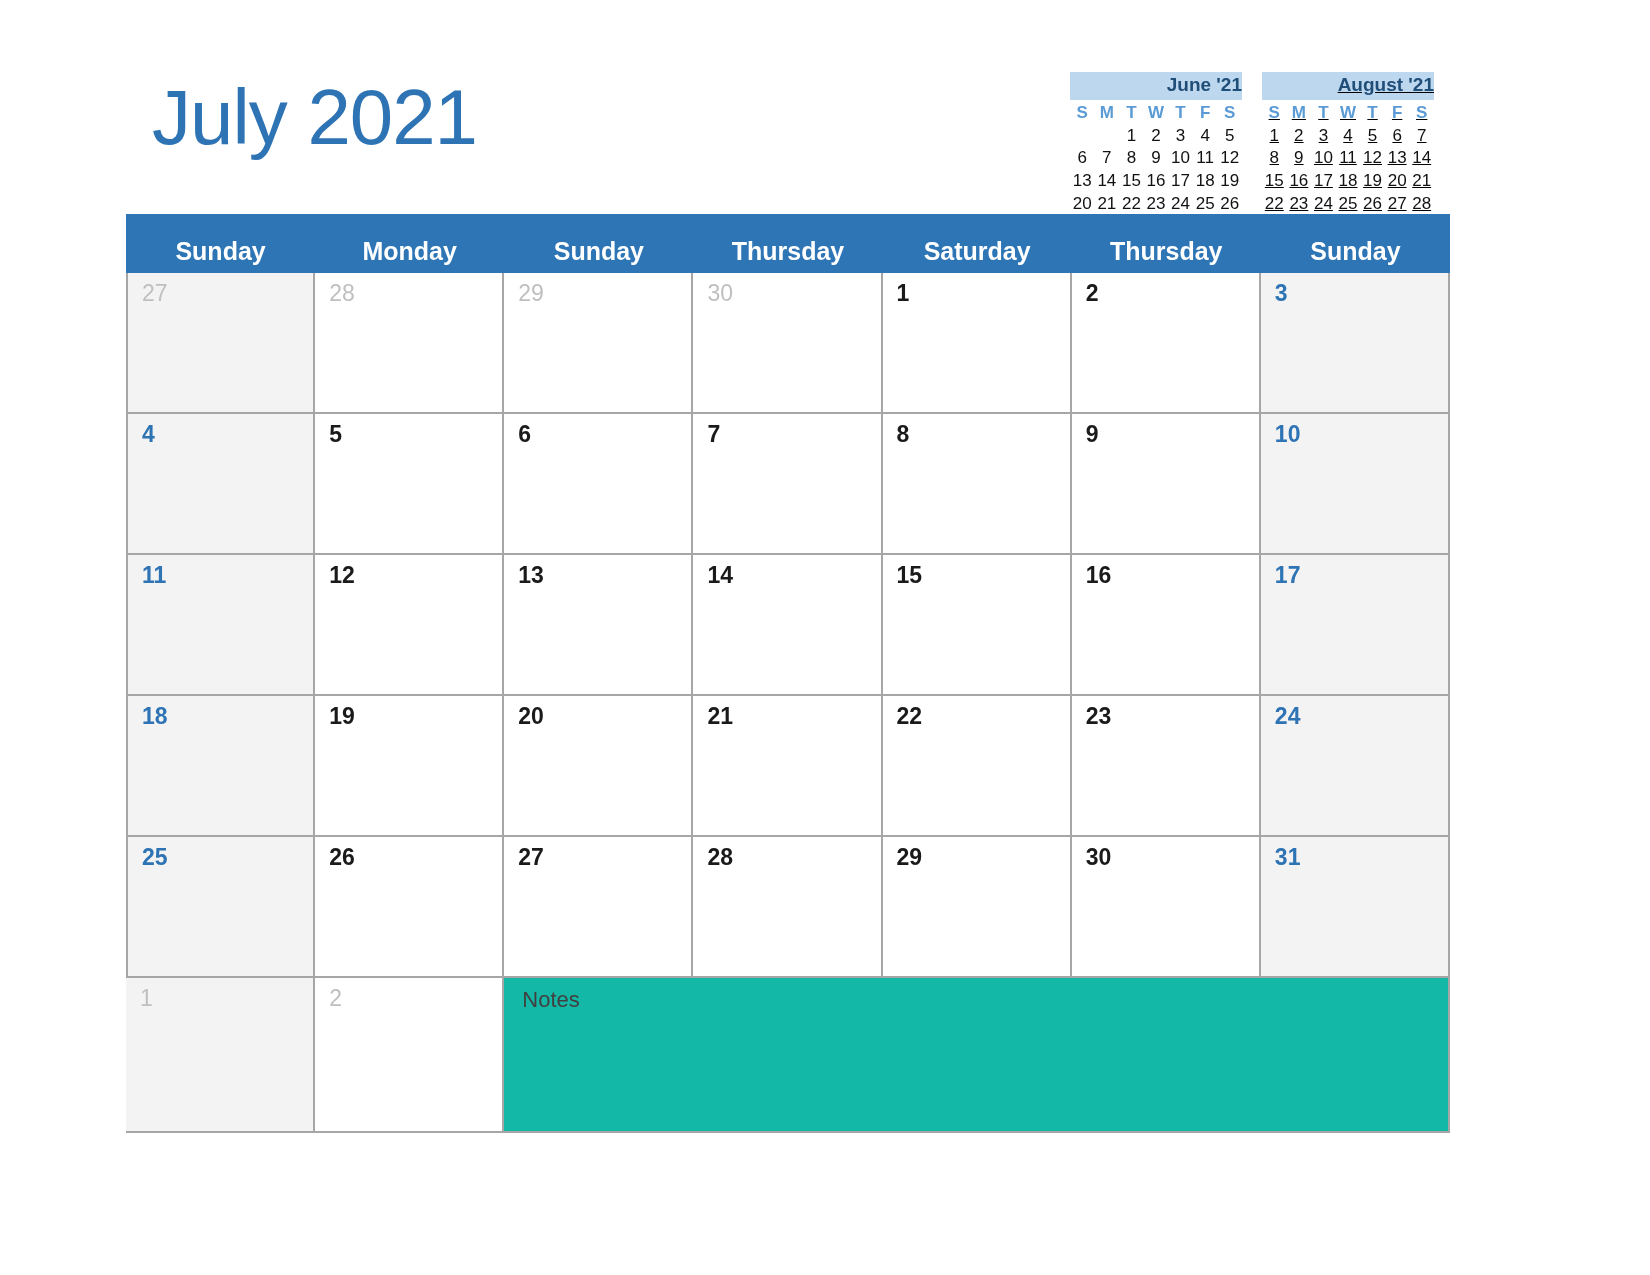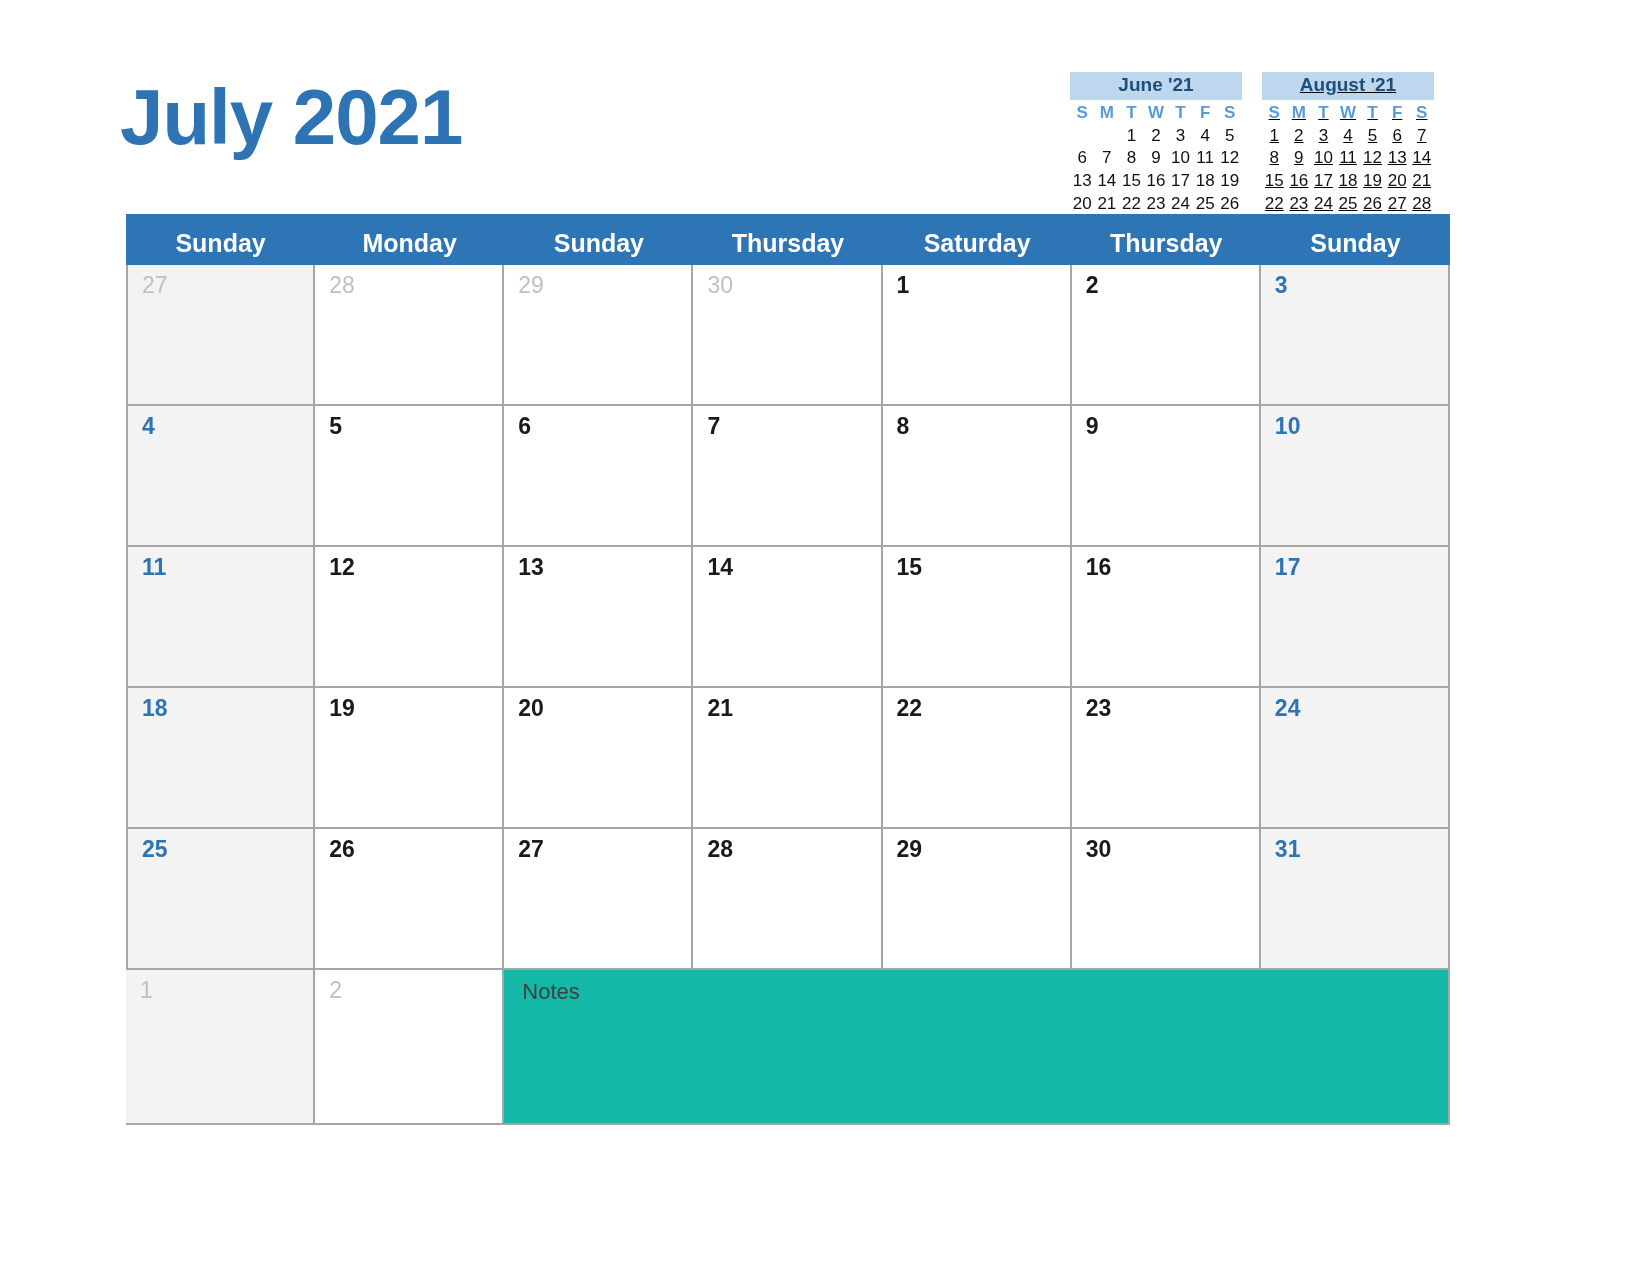--- a/index.html
+++ b/index.html
@@ -11,45 +11,45 @@
     width: 1650px;
     height: 1275px;
     position: relative;
     font-family: "Liberation Sans", sans-serif;
     overflow: hidden;
   }
 
   
   #page-title {
     position: absolute;
-    left: 120px;
+    left: 152px;
     top: 78px;
     font-size: 78px;
-    font-weight: bold;
+    font-weight: normal;
     color: #2E74B5;
     letter-spacing: -1px;
     line-height: 1.0;
     white-space: nowrap;
   }
 
   
   .mini-cal {
     position: absolute;
     top: 72px;
     width: 172px;
   }
   #mini-cal-prev { left: 1070px; }
   #mini-cal-next { left: 1262px; text-decoration: underline; }
 
   .mini-title {
     background: #BDD7EE;
     color: #1F4E79;
     font-size: 19px;
     font-weight: bold;
-    text-align: center;
+    text-align: right;
     padding: 3px 0 4px 0;
     line-height: 1.1;
   }
   .mini-grid {
     display: grid;
     grid-template-columns: repeat(7, 1fr);
     padding-top: 2px;
   }
   .mini-dow {
     font-size: 17px;
@@ -75,21 +75,21 @@
   #weekday-header {
     display: grid;
     grid-template-columns: repeat(7, 1fr);
     background: #2E75B6;
   }
   .weekday-cell {
     color: #ffffff;
     font-size: 25px;
     font-weight: bold;
     text-align: center;
-    padding: 16px 0 7px 0;
+    padding: 24px 0 7px 0;
     line-height: 1.1;
   }
 
   .week-row {
     display: grid;
     grid-template-columns: repeat(7, 1fr);
   }
   .day-cell {
     height: 141px;
     box-sizing: border-box;

